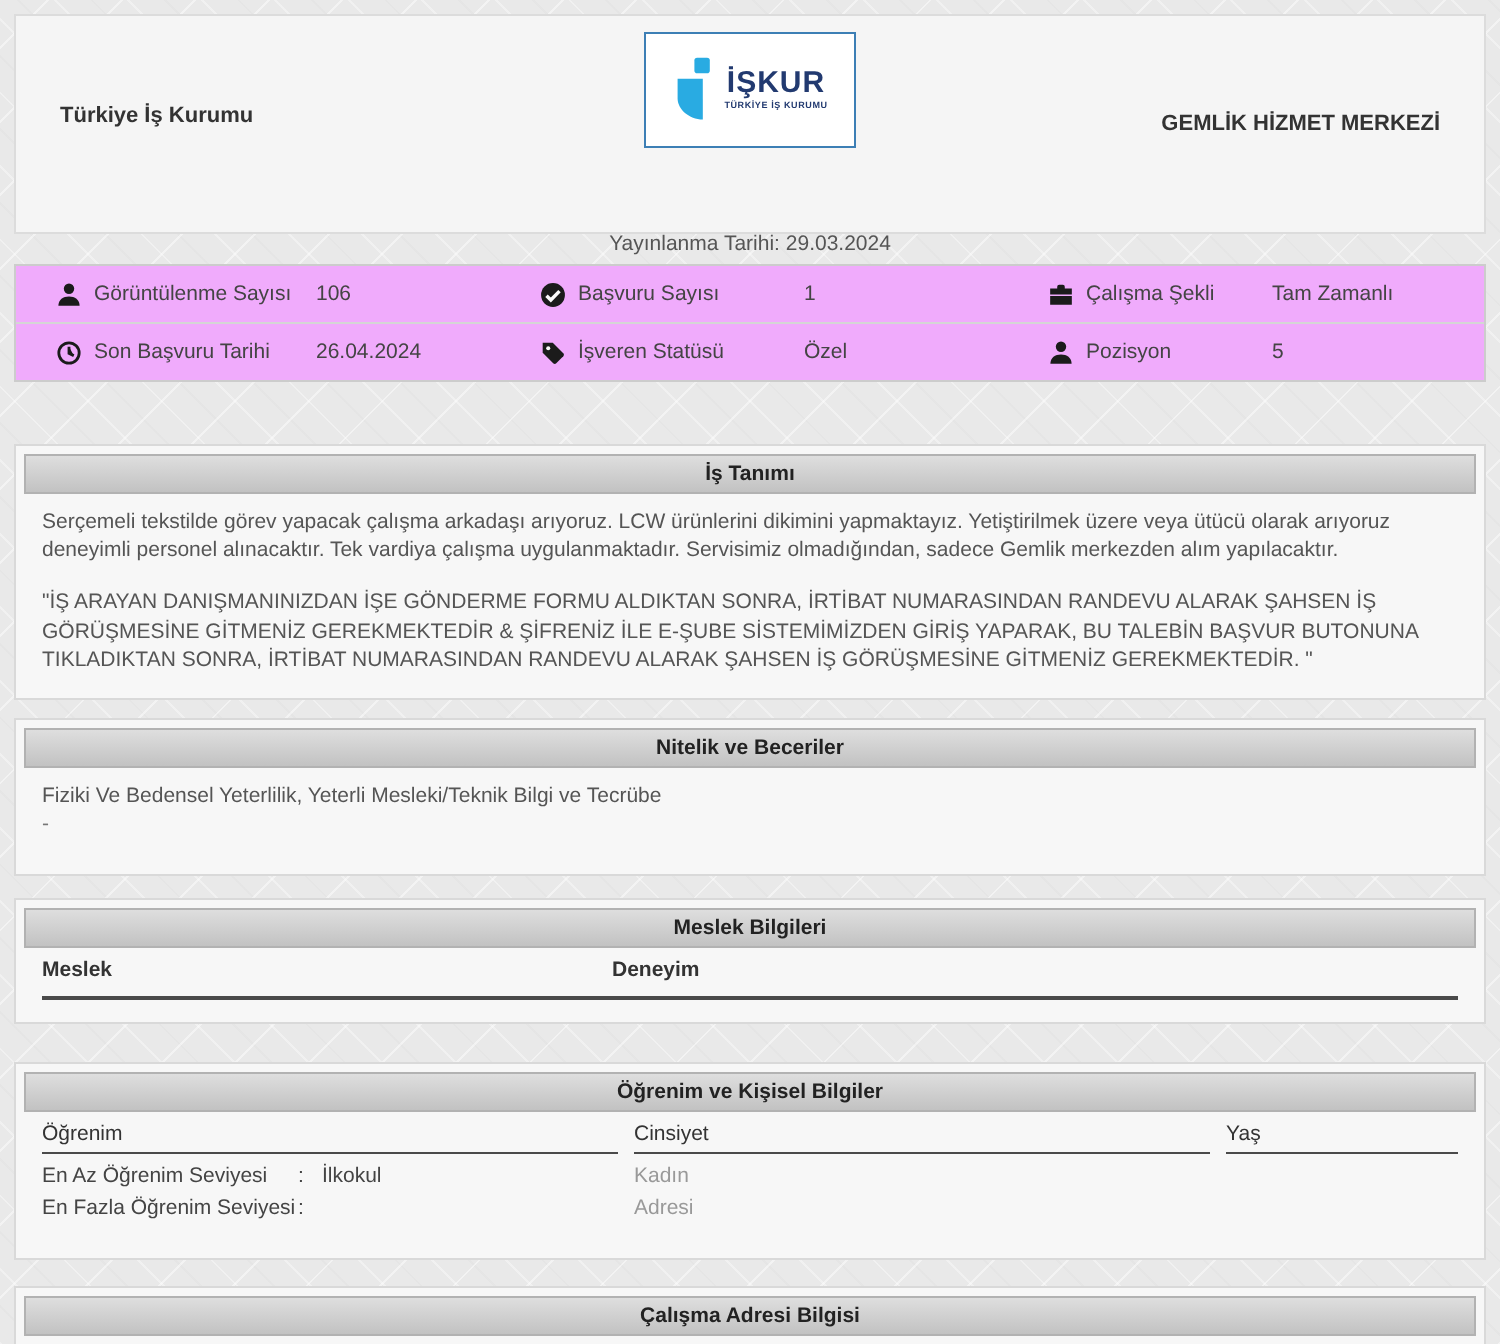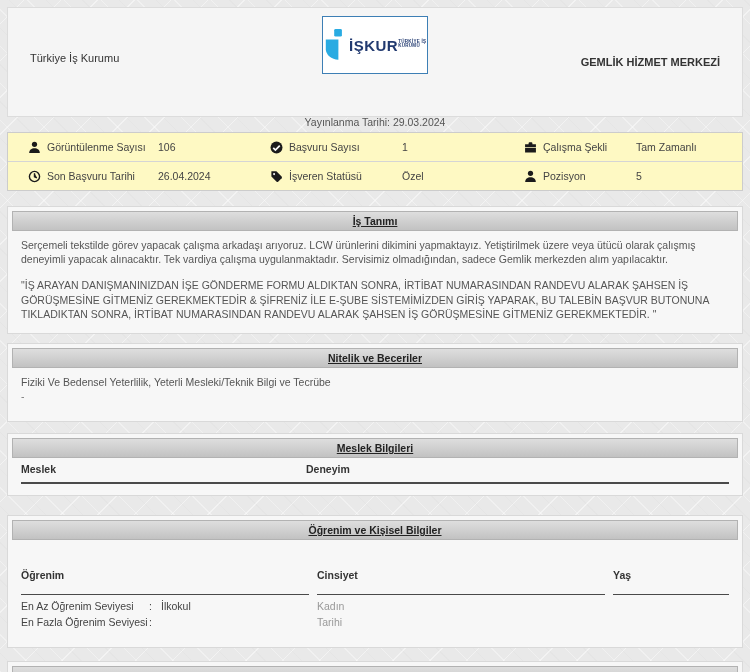--- a/index.html
+++ b/index.html
@@ -10,56 +10,56 @@
     background-image:
       repeating-linear-gradient(45deg, rgba(255,255,255,.45) 0 1px, transparent 1px 26px),
       repeating-linear-gradient(-45deg, rgba(255,255,255,.45) 0 1px, transparent 1px 26px),
       repeating-linear-gradient(45deg, rgba(0,0,0,.015) 0 1px, transparent 1px 13px);
     color:#444;
   }
   .page{padding:7px;}
 
   
   .header-band{position:relative;height:108px;background:#f5f5f5;border:1px solid #dcdcdc;margin-bottom:15px;}
-  .org-left{position:absolute;left:22px;top:44px;font-size:11px;font-weight:normal;color:#333;}
+  .org-left{position:absolute;left:22px;top:44px;font-size:11px;font-weight:bold;color:#333;}
   .center-right{position:absolute;right:22px;top:48px;font-size:11px;font-weight:bold;color:#333;padding-left:24px;}
   .logo-box{position:absolute;left:50%;transform:translateX(-50%);top:8px;width:106px;height:58px;background:#fff;border:1px solid #3d7fb5;display:flex;align-items:center;justify-content:center;gap:5px;box-sizing:border-box;}
   .logo-mark{width:21px;height:34px;}
-  .logo-texts{display:flex;flex-direction:row;line-height:1;}
+  .logo-texts{display:flex;flex-direction:column;line-height:1;text-align:center;}
   .logo-name{font-size:15px;font-weight:bold;color:#223a70;letter-spacing:.5px;}
   .logo-sub{font-size:4.5px;font-weight:bold;color:#223a70;margin-top:2px;letter-spacing:.3px;}
   .company-title{position:absolute;left:0;right:0;top:83px;text-align:center;font-size:11.5px;font-weight:bold;color:#333;}
   .publish-date{position:absolute;left:0;right:0;top:108px;text-align:center;font-size:10.5px;color:#555;}
 
   
-  .stats{background:#fef9c3;border:1px solid #cccccc;margin-bottom:15px;}
+  .stats{background:#f0abfc;border:1px solid #cccccc;margin-bottom:31px;}
   .stats-row{display:grid;grid-template-columns:130px 112px 132px 122px 112px 1fr;align-items:center;height:28px;padding-left:20px;}
   .stats-row + .stats-row{border-top:1px solid #d5d5d5;}
   .stat-label{display:flex;align-items:center;gap:6px;font-size:10.5px;color:#444;}
   .stat-value{font-size:10.5px;color:#444;}
   .icon{width:13px;height:13px;display:inline-flex;}
   .icon svg{width:13px;height:13px;fill:#1b1b1b;}
 
   
   .section{background:#f7f7f7;border:1px solid #d9d9d9;margin-bottom:13px;padding:4px;box-sizing:border-box;}
   .section-header{height:18px;line-height:18px;text-align:center;font-size:10.5px;font-weight:bold;color:#222;
-    background:linear-gradient(#dedede,#c2c2c2);border:1px solid #b2b2b2;text-decoration:underline;}
+    background:linear-gradient(#dedede,#c2c2c2);border:1px solid #b2b2b2;}
   .section-body{padding:7px 9px 6px;font-size:10.5px;color:#555;line-height:1.35;}
   .para{margin:0 0 12px;}
   .para:last-child{margin-bottom:2px;}
   .dash-line{color:#777;}
   .colon::before{content:":";}
 
   
   .tbl-head{display:grid;grid-template-columns:285px 1fr;font-weight:bold;color:#333;border-bottom:2px solid #4a4a4a;padding:1px 0 6px;}
   .tbl-row{display:grid;grid-template-columns:285px 1fr;padding:2px 0;color:#999;}
 
   
   .edu-grid{display:grid;grid-template-columns:288px 288px 1fr;column-gap:8px;}
-  .col-head{font-weight:bold;color:#333;border-bottom:1px solid #4a4a4a;padding-bottom:12px;margin-bottom:3px;margin-top:24px;}
+  .col-head{font-weight:normal;color:#333;border-bottom:1px solid #4a4a4a;padding-bottom:2px;margin-bottom:3px;}
   .edu-row{display:grid;grid-template-columns:128px 12px 1fr;padding:1px 0;color:#444;}
   .gender-item{color:#999;padding:1px 0;}
 
   
   .addr-row{display:grid;grid-template-columns:152px 12px 1fr;padding:4px 0;}
   .addr-label{color:#555;}
   .addr-value{color:#666;}
   .addr-value div{padding-bottom:1px;}
   .section.last{margin-bottom:0;}
 </style>
@@ -148,21 +148,21 @@
         </span>
         <span>Pozisyon</span>
       </div>
       <div class="stat-value">5</div>
     </div>
   </div>
 
   <div class="section" style="margin-bottom:9px;">
     <div class="section-header">İş Tanımı</div>
     <div class="section-body">
-      <p class="para">Serçemeli tekstilde görev yapacak çalışma arkadaşı arıyoruz. LCW ürünlerini dikimini yapmaktayız. Yetiştirilmek üzere veya ütücü olarak  çalışmış deneyimli yapacak alınacaktır. Tek vardiya çalışma uygulanmaktadır. Servisimiz olmadığından, sadece Gemlik merkezden alım yapılacaktır.</p>
+      <p class="para">Serçemeli tekstilde görev yapacak çalışma arkadaşı arıyoruz. LCW ürünlerini dikimini yapmaktayız. Yetiştirilmek üzere veya ütücü olarak  arıyoruz deneyimli personel alınacaktır. Tek vardiya çalışma uygulanmaktadır. Servisimiz olmadığından, sadece Gemlik merkezden alım yapılacaktır.</p>
       <p class="para">"İŞ ARAYAN DANIŞMANINIZDAN İŞE GÖNDERME FORMU ALDIKTAN SONRA, İRTİBAT NUMARASINDAN RANDEVU ALARAK ŞAHSEN  İŞ GÖRÜŞMESİNE GİTMENİZ GEREKMEKTEDİR &amp; ŞİFRENİZ İLE E-ŞUBE SİSTEMİMİZDEN  GİRİŞ YAPARAK,  BU TALEBİN BAŞVUR BUTONUNA TIKLADIKTAN SONRA,  İRTİBAT NUMARASINDAN RANDEVU ALARAK ŞAHSEN  İŞ GÖRÜŞMESİNE GİTMENİZ GEREKMEKTEDİR.  "</p>
     </div>
   </div>
 
   <div class="section" style="margin-bottom:11px;">
     <div class="section-header">Nitelik ve Beceriler</div>
     <div class="section-body" style="min-height:36px;">
       <div>Fiziki Ve Bedensel Yeterlilik,  Yeterli Mesleki/Teknik Bilgi ve Tecrübe</div>
       <div class="dash-line">-</div>
     </div>
@@ -194,21 +194,21 @@
           </div>
           <div class="edu-row">
             <span>En Fazla Öğrenim Seviyesi</span>
             <span class="colon"></span>
             <span></span>
           </div>
         </div>
         <div>
           <div class="col-head">Cinsiyet</div>
           <div class="gender-item">Kadın</div>
-          <div class="gender-item">Tarihi</div>
+          <div class="gender-item">Adresi</div>
         </div>
         <div>
           <div class="col-head">Yaş</div>
         </div>
       </div>
     </div>
   </div>
 
   <div class="section last">
     <div class="section-header">Çalışma Adresi Bilgisi</div>

